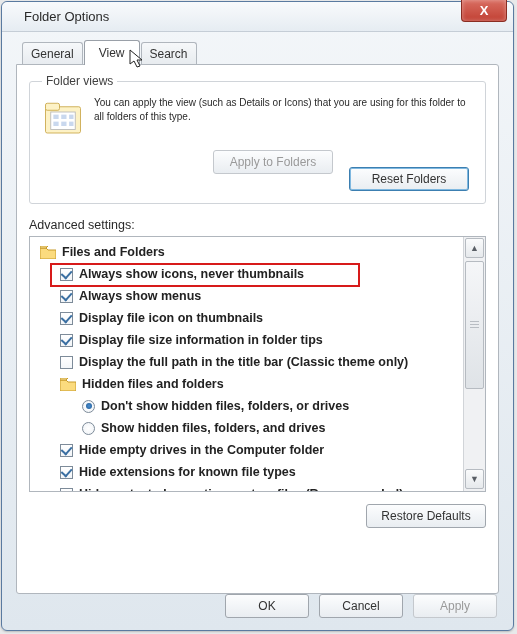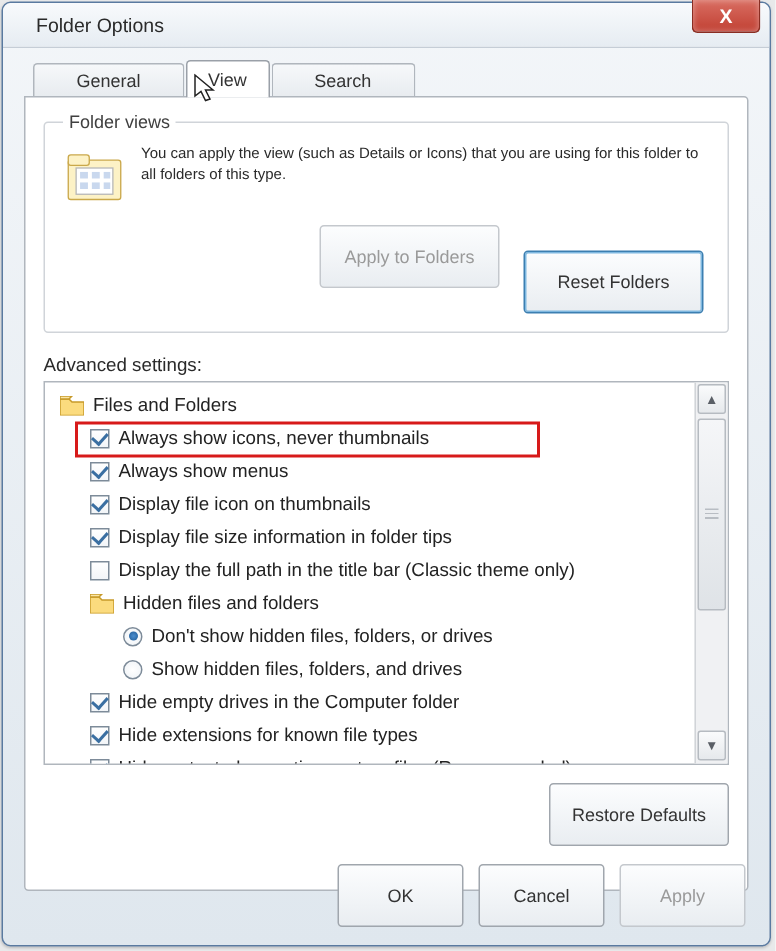--- a/index.html
+++ b/index.html
@@ -57,21 +57,21 @@
   }
   
   .tabstrip {
     display: flex;
     align-items: flex-end;
     height: 25px;
     padding-left: 6px;
     position: relative;
   }
   .tab {
-    padding: 4px 28px;
+    padding: 4px 8px;
     border: 1px solid #b0b6bd;
     border-bottom: none;
     border-radius: 3px 3px 0 0;
     background: linear-gradient(#f6f8fa, #e7ebef);
     color: #333;
     margin-right: 1px;
     font-size: 12px;
     position: relative;
   }
   .tab.active {
@@ -130,21 +130,21 @@
   }
   .fv-btns {
     display: flex;
     gap: 16px;
     margin-top: 10px;
     justify-content: flex-end;
     padding-right: 4px;
   }
   .btn {
     min-width: 120px;
-    height: 42px;
+    height: 24px;
     border: 1px solid #a0a6ad;
     border-radius: 3px;
     background: linear-gradient(#fcfdfe, #e9edf1);
     font-size: 12px;
     color: #333;
     display: inline-flex;
     align-items: center;
     justify-content: center;
     padding: 0 12px;
   }
@@ -161,20 +161,21 @@
   .adv-label {
     font-size: 12.5px;
     color: #2a2a2a;
     margin-bottom: 4px;
   }
   .treebox {
     border: 1px solid #b0b6bd;
     background: #fff;
     height: 256px;
     position: relative;
+    font-weight: bold;
   }
   .treecontent {
     position: absolute;
     left: 0;
     top: 0;
     right: 22px;
     bottom: 0;
     padding: 4px 4px;
     overflow: hidden;
     font-size: 12.5px;

